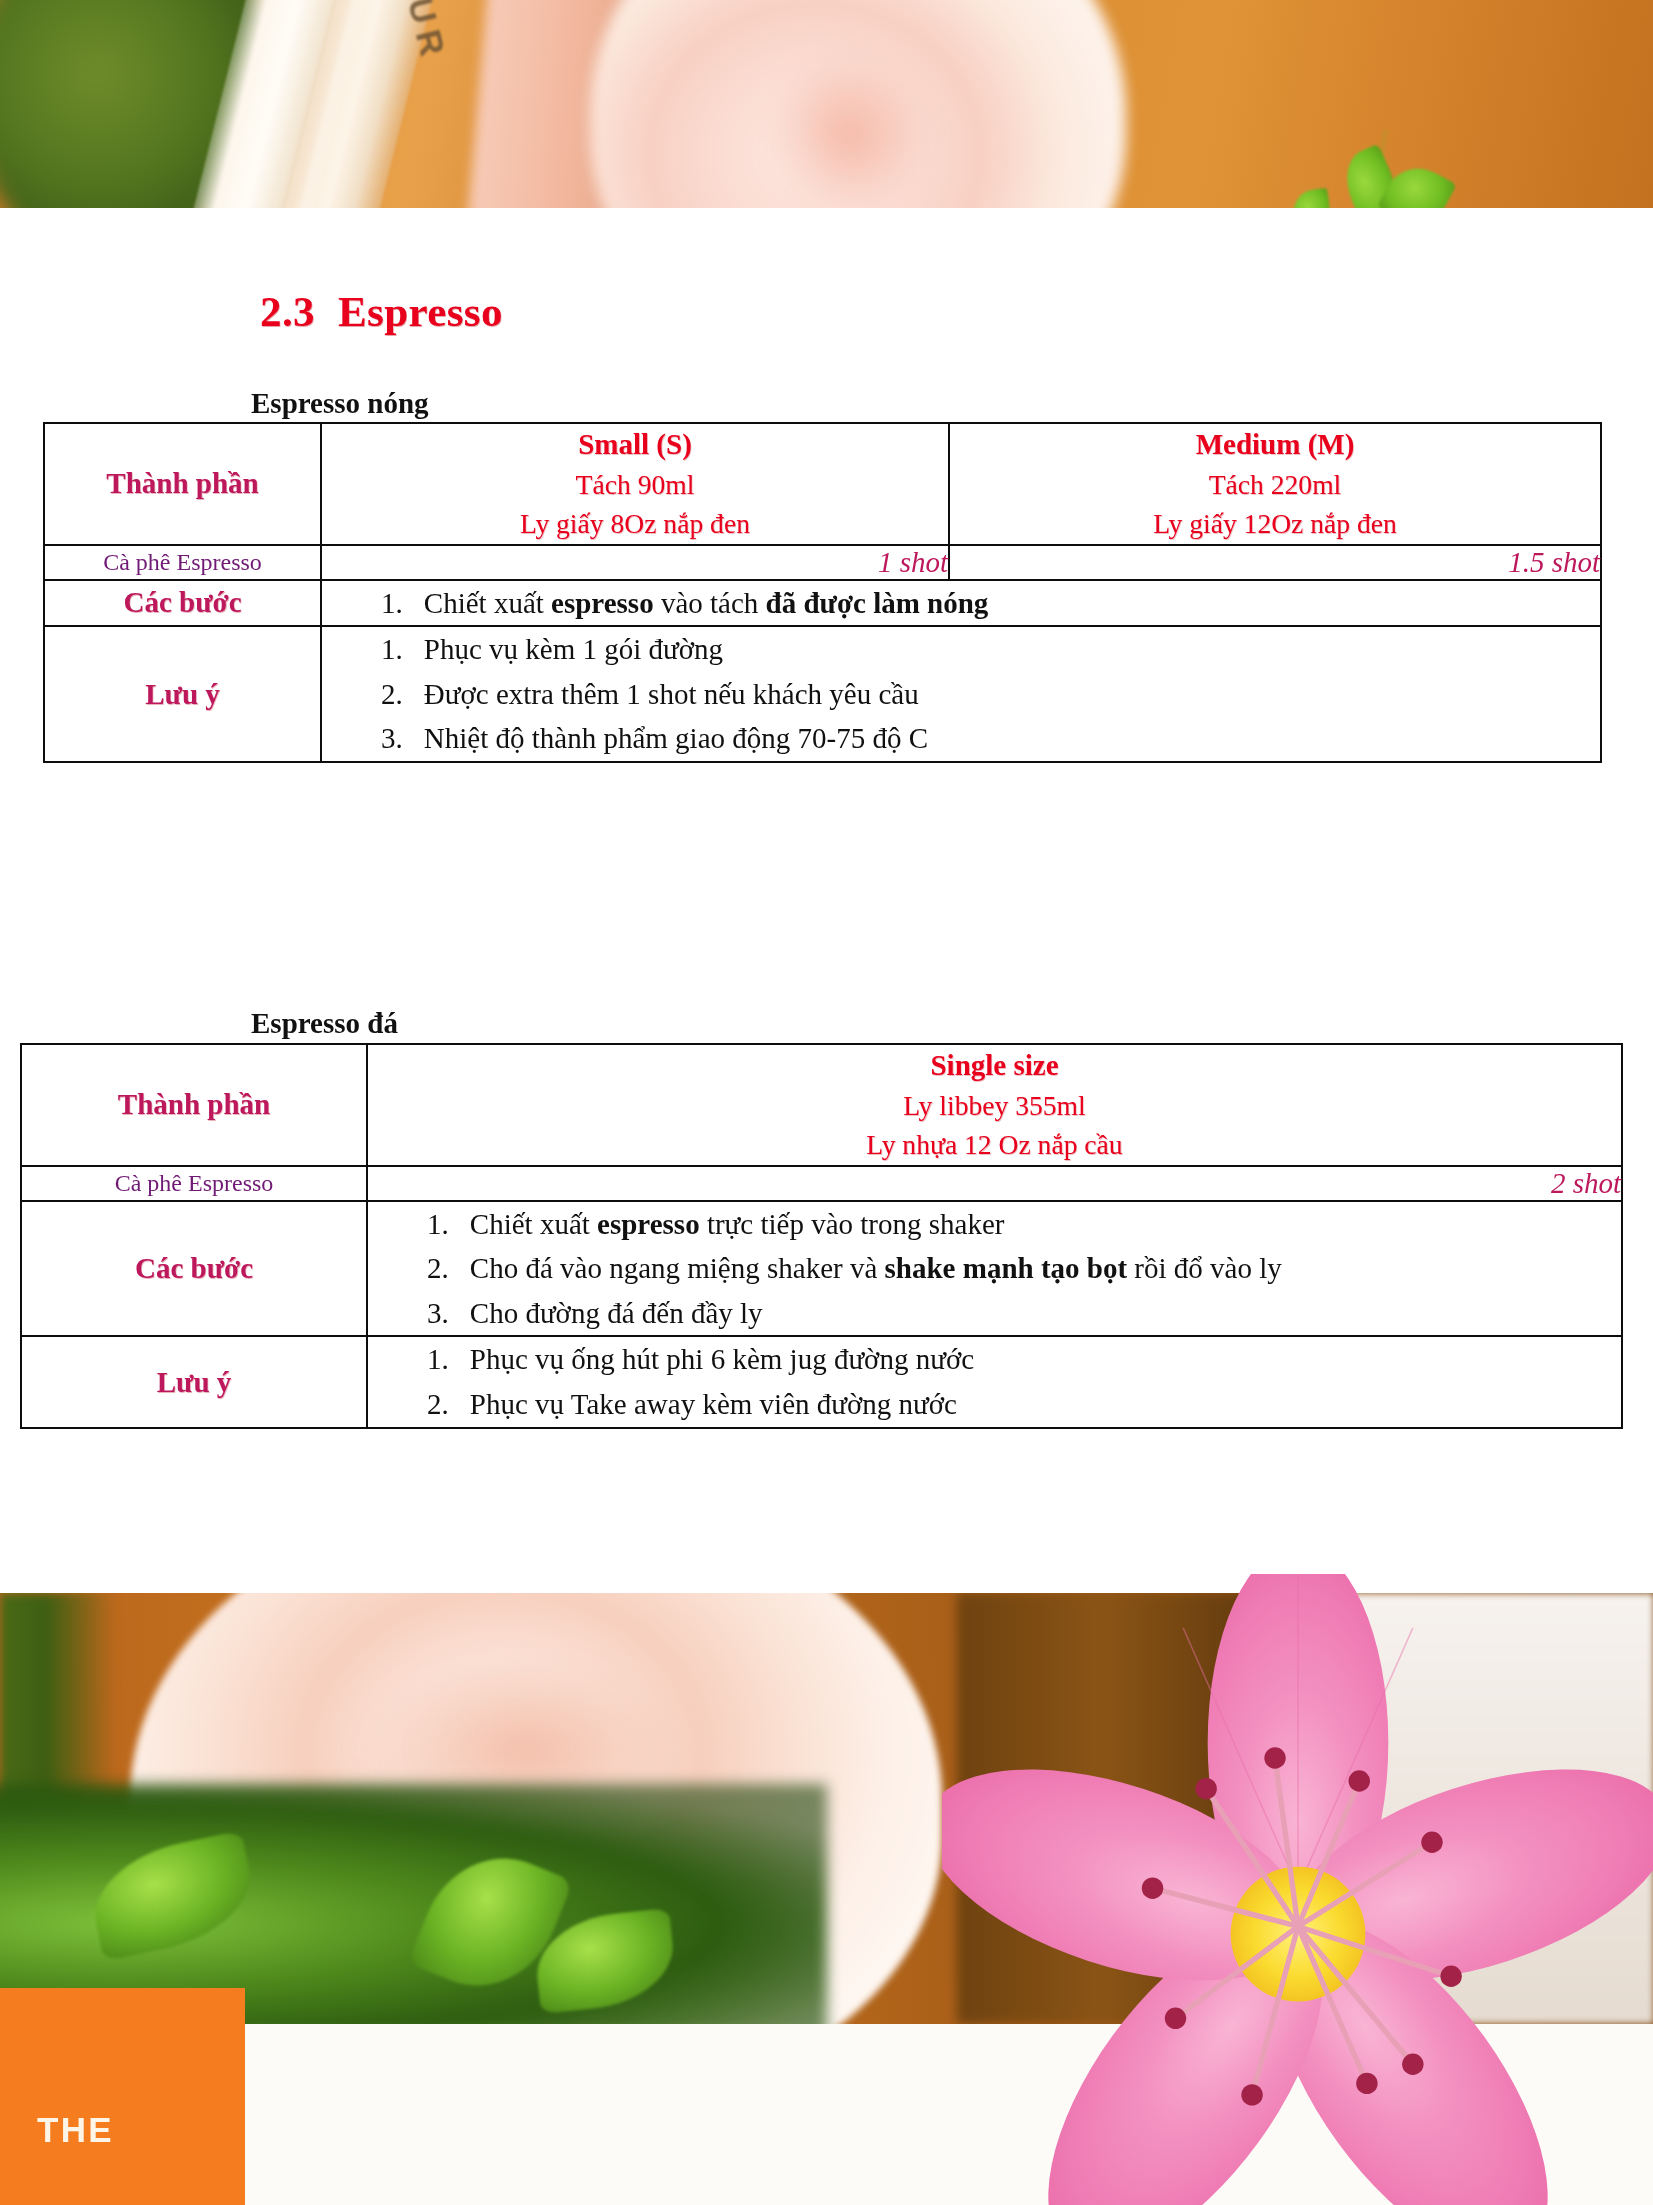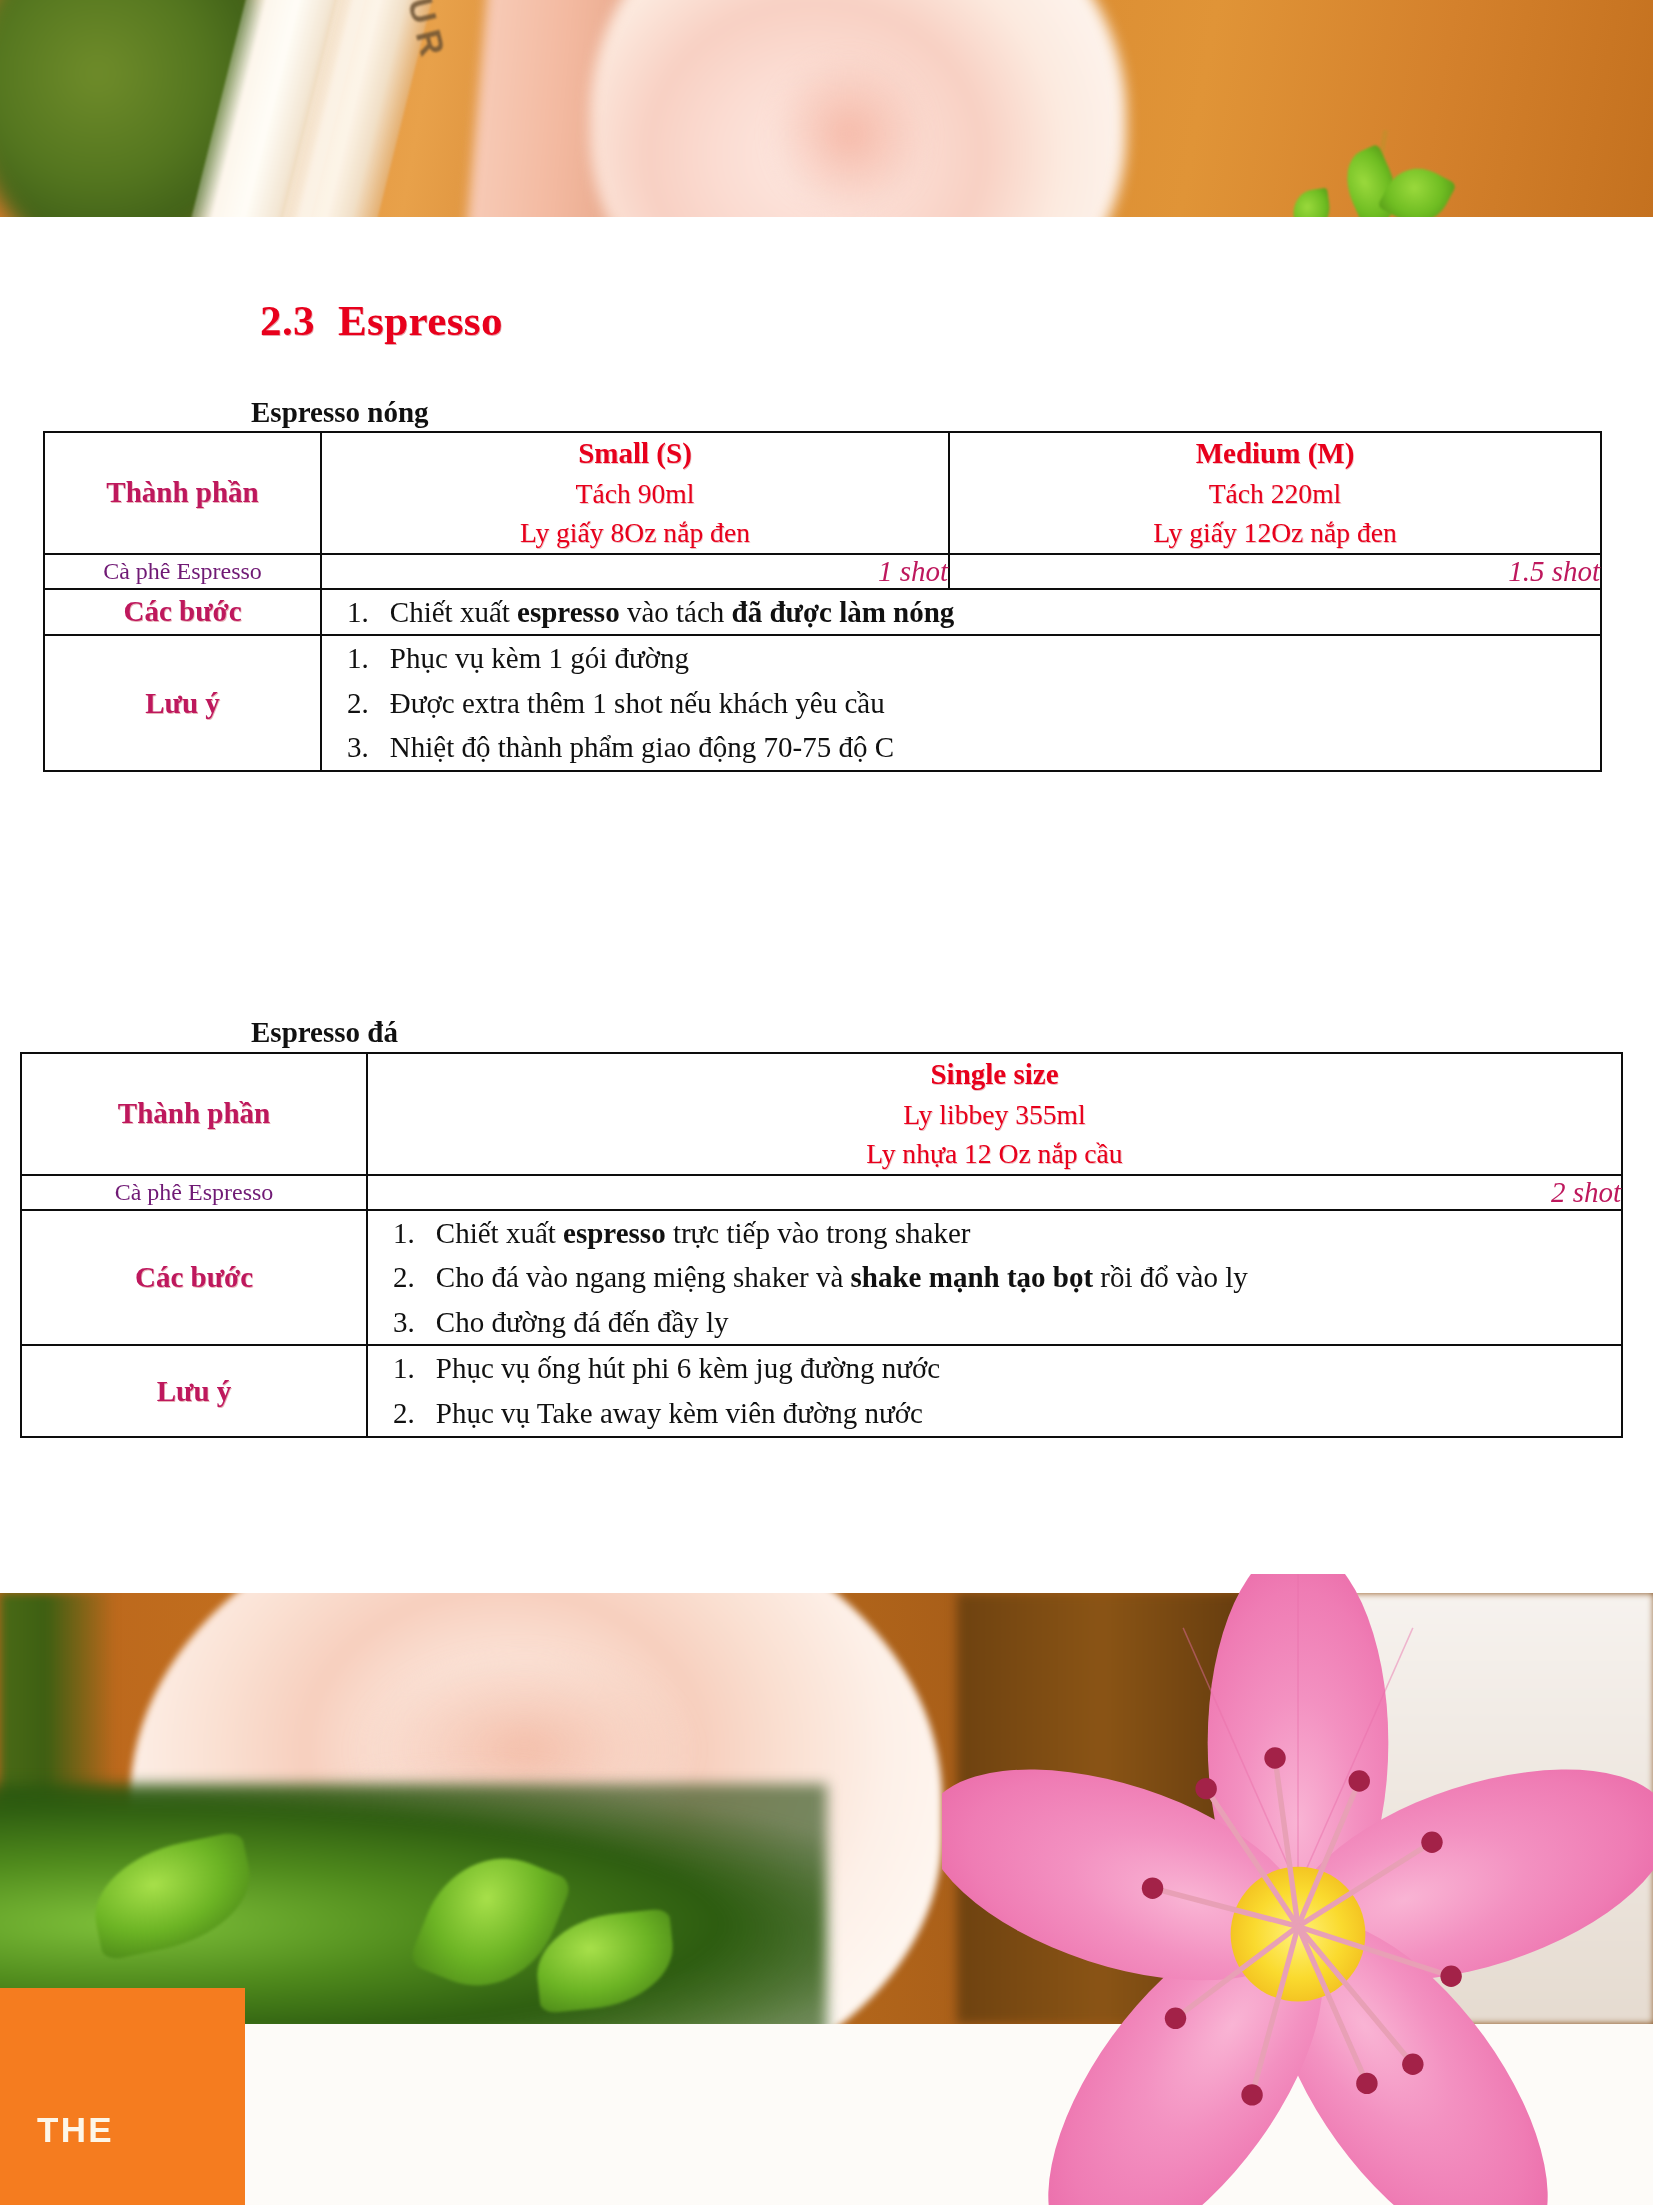--- a/index.html
+++ b/index.html
@@ -85,21 +85,21 @@
   .tb-leaf.l2 { left: 1387px; top: 167px; width: 60px; height: 57px; transform: rotate(28deg); }
   .tb-leaf.l3 { left: 1293px; top: 190px; width: 37px; height: 41px; transform: rotate(-8deg); }
   .tb-stem {
     position: absolute; left: 1378px; top: 130px;
     width: 5.4px; height: 60px; background: #c98c2c; transform: rotate(10deg);
     filter: blur(0.8px);
   }
 
   
   .page-body {
-    position: absolute; left: 0; top: 217px;
+    position: absolute; left: 0; top: 208px;
     width: 1654px; height: 1456px;
     background: #ffffff;
   }
 
   
   .section-title {
     position: absolute;
     left: 260px; top: 79px;
     font-size: 43px;
     font-weight: bold;
@@ -176,21 +176,21 @@
     font-style: italic;
   }
   .cell-steps {
     text-align: left;
     font-size: 29px;
     color: #111111;
     padding: 13.8px 13.8px 13.8px 0;
   }
   ol.steps {
     margin: 0;
-    padding-left: 54px;
+    padding-left: 88px;
     list-style-position: outside;
   }
   ol.steps li {
     line-height: 1.54;
     padding-left: 13.8px;
     margin: 0;
   }
   ol.steps li b { font-weight: bold; }
 
   

